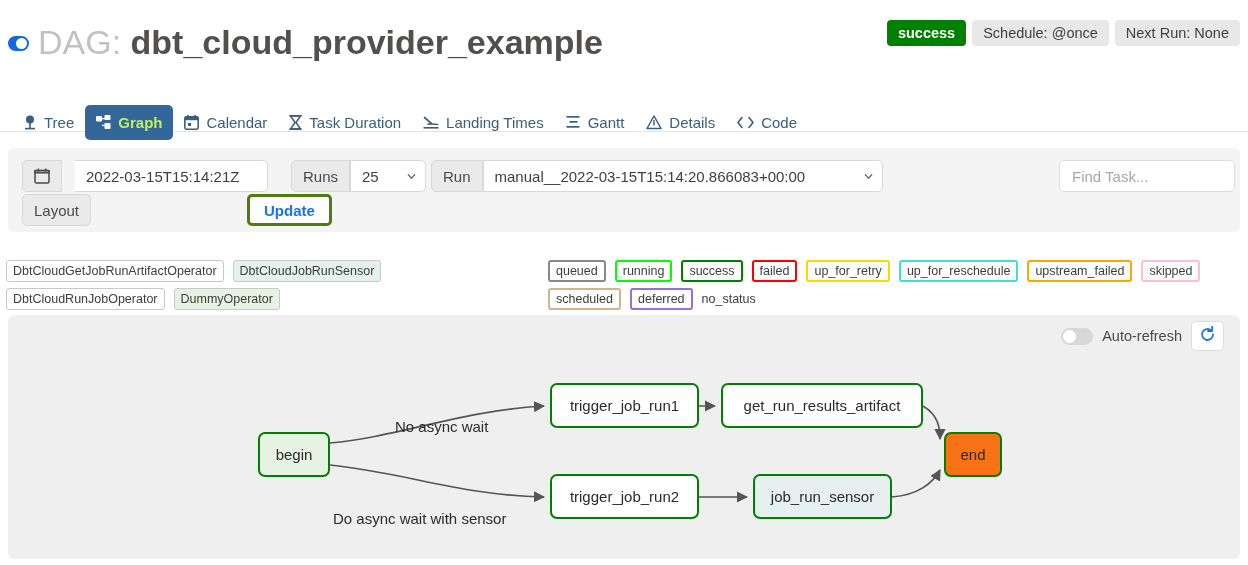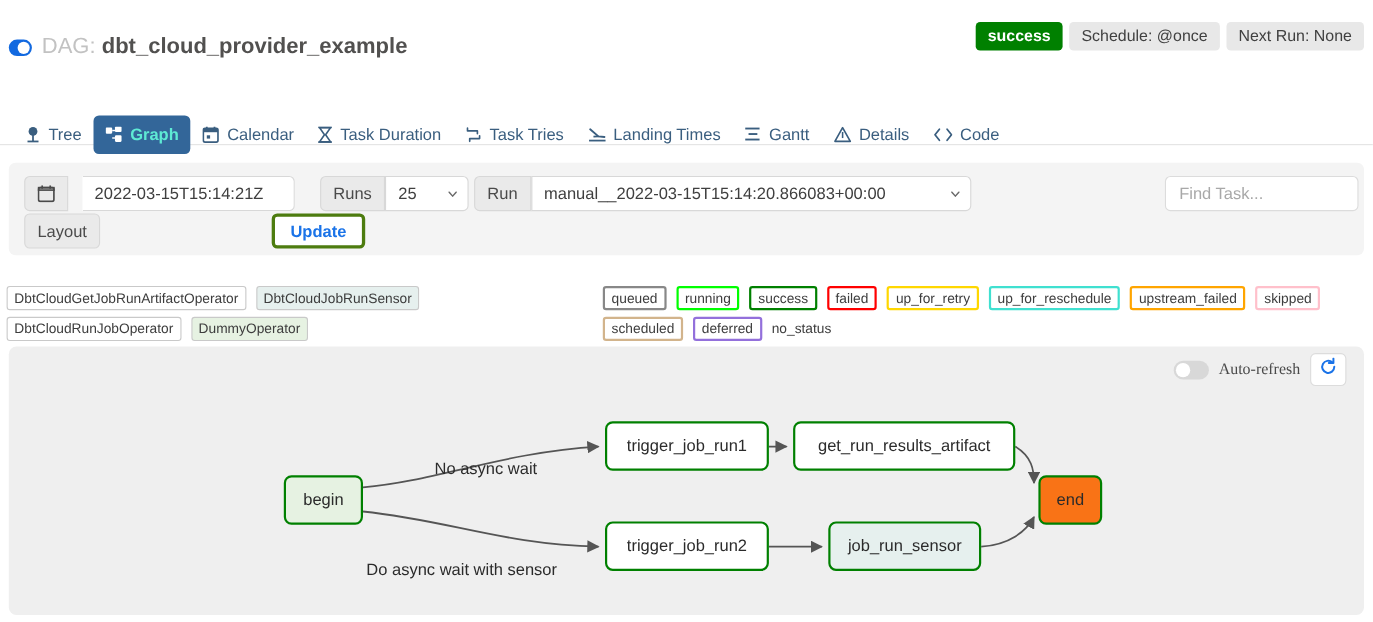--- a/index.html
+++ b/index.html
@@ -21,21 +21,21 @@
     width: 21px; height: 15px; border-radius: 8px;
     background: #1269e0;
     display: flex; align-items: center; justify-content: flex-end;
   }
   .dag-toggle .knob {
     width: 11px; height: 11px; border-radius: 50%;
     background: #ffffff; margin-right: 2px;
   }
   .dag-title-wrap {
     position: absolute; left: 38px; top: 25px;
-    font-size: 20px; line-height: 34px; white-space: nowrap;
+    font-size: 34px; line-height: 34px; white-space: nowrap;
   }
   .dag-label { color: #c2c2c2; font-weight: 400; }
   .dag-name  { color: #51504f; font-weight: bold; }
 
   .badges {
     position: absolute; right: 8px; top: 20px;
     display: flex; gap: 6px; align-items: center;
   }
   .badge {
     font-size: 14.5px; line-height: 14px; padding: 6px 11px;
@@ -48,21 +48,21 @@
   .tabbar {
     position: absolute; left: 0; top: 80px; width: 1248px; height: 52px;
     border-bottom: 1px solid #e3e3e3;
   }
   .tabs { position: absolute; left: 12px; top: 16px; display: flex; align-items: center; height: 52px; }
   .tab {
     display: flex; align-items: center; gap: 7px;
     padding: 9px 11px; border-radius: 5px;
     font-size: 15px; color: #3a5e7f; cursor: pointer; white-space: nowrap;
   }
-  .tab.active { background: #336699; color: #5eead4; font-weight: bold; }
+  .tab.active { background: #336699; color: #bef264; font-weight: bold; }
   .tab .ico { display: inline-flex; align-items: center; }
   .tab svg { display: block; }
 
   .tab-actions {
     position: absolute; right: 10px; top: 88px;
     display: flex; border: 1px solid #dcdcdc; border-radius: 5px;
     overflow: hidden; background: #fff;
   }
   .tab-actions .act {
     width: 35px; height: 34px; display: flex; align-items: center; justify-content: center;
@@ -126,21 +126,21 @@
     position: absolute; right: 16px; top: 6px;
     display: flex; align-items: center; gap: 9px;
   }
   .ar-toggle {
     width: 32px; height: 17px; border-radius: 9px; background: #d8d8d8;
     display: flex; align-items: center; cursor: pointer;
   }
   .ar-toggle .knob {
     width: 13px; height: 13px; border-radius: 50%; background: #ffffff; margin-left: 2px;
   }
-  .ar-label { font-size: 14.5px; color: #4a4a4a; font-family: Liberation Serif, serif; }
+  .ar-label { font-size: 14.5px; color: #4a4a4a; }
   .refresh-btn {
     width: 33px; height: 30px; background: #ffffff; border: 1px solid #dcdcdc;
     border-radius: 5px; display: flex; align-items: center; justify-content: center;
     cursor: pointer;
   }
 
   .graph-svg { position: absolute; left: 0; top: 0; width: 1232px; height: 244px; }
   .nodebox {
     position: absolute; border: 2.5px solid #008000; border-radius: 7px;
     background: #ffffff; display: flex; align-items: center; justify-content: center;
@@ -212,29 +212,20 @@
       <span class="ico">
         <svg width="13" height="15" viewBox="0 0 13 15">
             <path d="M1.5 1 H11.5 L7 7.5 L11.5 14 H1.5 L6 7.5 Z" fill="none" stroke="#3a5e7f" stroke-width="1.5"></path>
             <rect x="0.5" y="0" width="12" height="1.6" fill="#3a5e7f"></rect>
             <rect x="0.5" y="13.2" width="12" height="1.6" fill="#3a5e7f"></rect>
           </svg>
       </span>
       <span>Task Duration</span>
     </div>
 
-    <div class="tab">
-      <span class="ico">
-        <svg width="15" height="15" viewBox="0 0 15 15">
-            <path d="M2 4 H11 M2 4 V1.5 M11 4 V6.5" stroke="#3a5e7f" stroke-width="1.5" fill="none" stroke-linecap="round"></path>
-            <path d="M13 11 H4 M13 11 V8.5 M4 11 V13.5" stroke="#3a5e7f" stroke-width="1.5" fill="none" stroke-linecap="round"></path>
-          </svg>
-      </span>
-      <span>Task Tries</span>
-    </div>
 
     <div class="tab">
       <span class="ico">
         <svg width="16" height="15" viewBox="0 0 16 15">
             <path d="M1.5 2.5 L9 9 L14.5 9.5" stroke="#3a5e7f" stroke-width="1.7" fill="none" stroke-linecap="round"></path>
             <path d="M4.5 9.2 L9 9" stroke="#3a5e7f" stroke-width="1.7" fill="none"></path>
             <rect x="0.5" y="12" width="15" height="1.6" fill="#3a5e7f"></rect>
           </svg>
       </span>
       <span>Landing Times</span>

